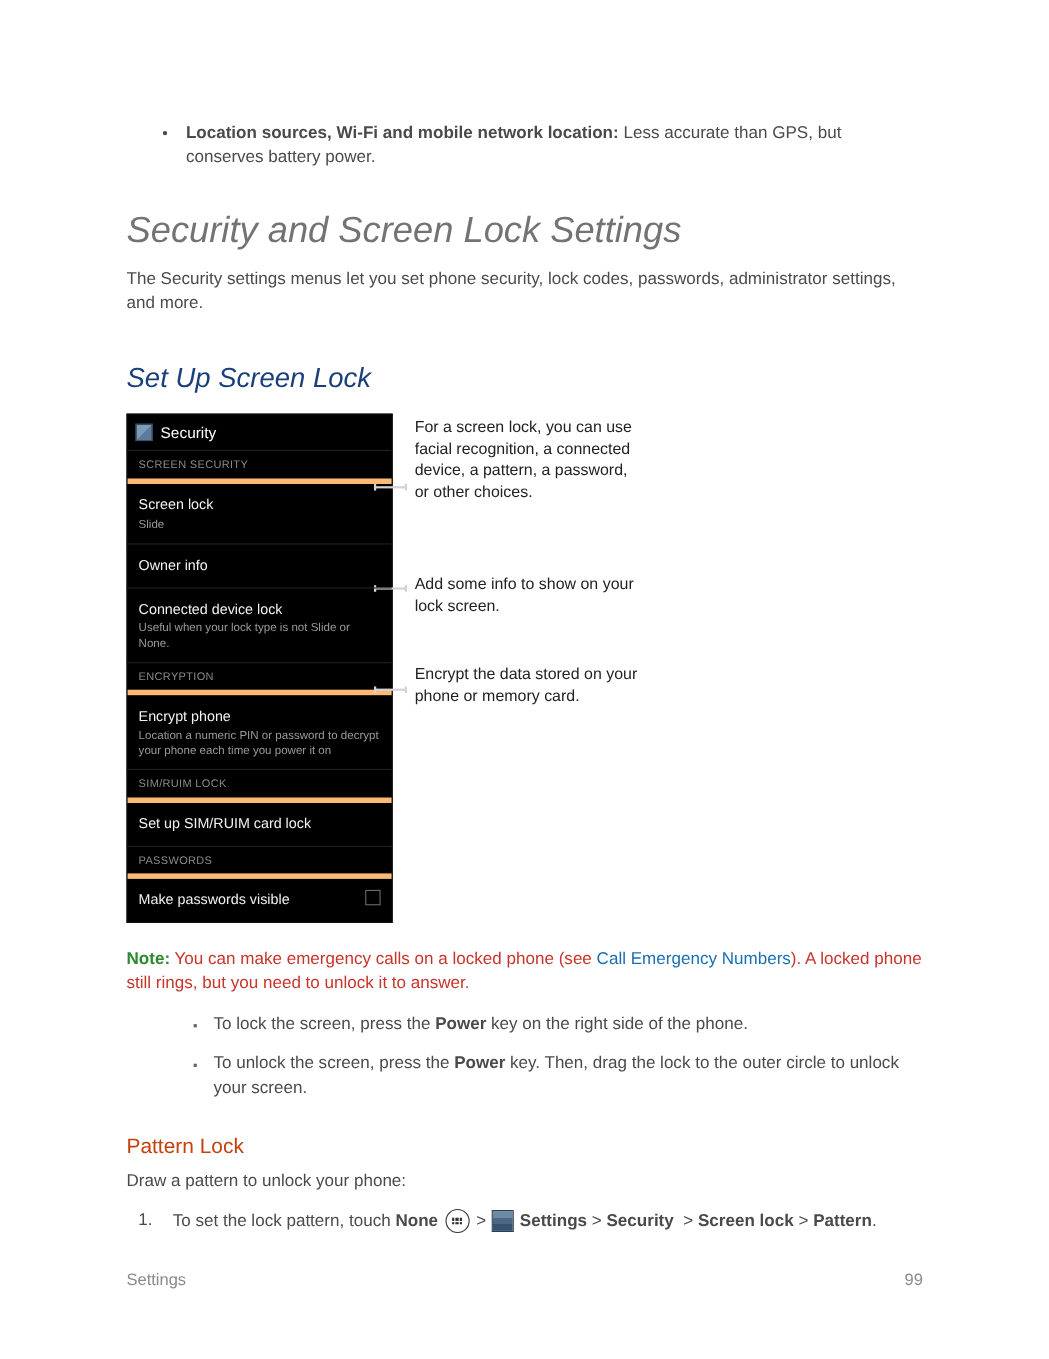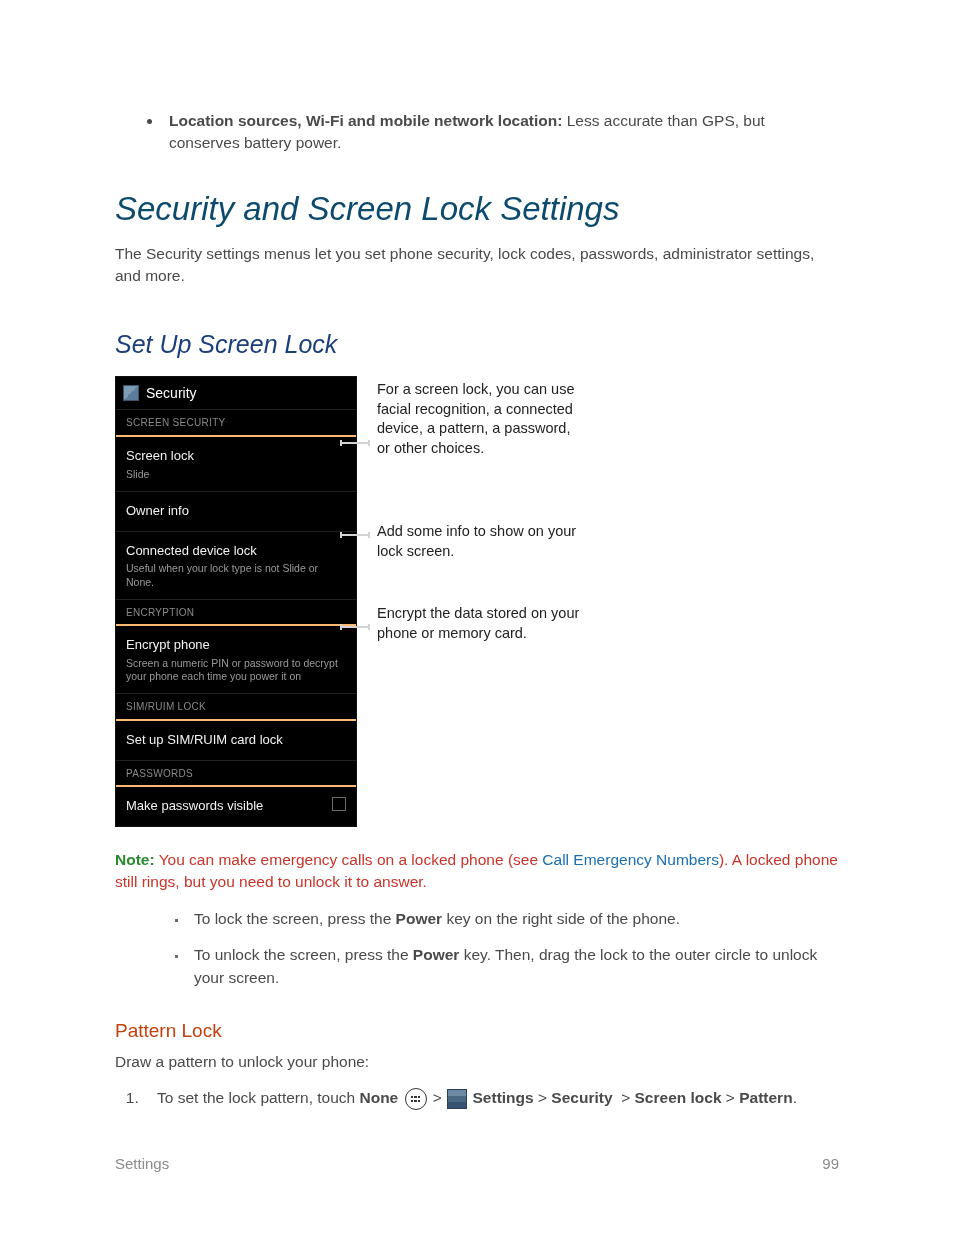--- a/index.html
+++ b/index.html
@@ -17,21 +17,21 @@
     box-sizing: border-box;
     padding: 110px 115px 50px 115px;
     position: relative;
   }
   ul.bullet { margin: 0 0 30px 0; padding-left: 48px; }
   ul.bullet li { margin-bottom: 4px; padding-left: 6px; }
   h1.section {
     font-family: Arial, Helvetica, sans-serif;
     font-style: italic;
     font-weight: 400;
-    color: #0c4a6e;
+    color: #737373;
     font-size: 33px;
     margin: 16px 0 10px 0;
   }
   h2.subsection {
     font-style: italic;
     font-weight: 400;
     color: #1a3f7a;
     font-size: 25px;
     margin: 38px 0 8px 0;
   }
@@ -73,21 +73,21 @@
     width: 14px; height: 14px;
     display: inline-block;
     background: linear-gradient(135deg,#7c9bb7 0 50%, #5b7c9a 50% 100%);
     outline: 1px solid #3a536b;
   }
   .sect {
     padding: 6px 10px 4px 10px;
     color: #8a8a8a;
     font-size: 10px;
     letter-spacing: .3px;
-    border-bottom: 2px solid #fdba74;
+    border-bottom: 5px solid #fdba74;
   }
   .row {
     padding: 10px 10px;
     border-bottom: 1px solid #222;
     position: relative;
   }
   .row .title { color: #f2f2f2; font-size: 13px; }
   .row .sub { color: #9a9a9a; font-size: 10.5px; margin-top: 2px; line-height: 1.25; }
   .row.last { border-bottom: none; }
   .checkbox {
@@ -191,21 +191,21 @@
       <div class="row">
         <div class="title">Owner info</div>
       </div>
       <div class="row">
         <div class="title">Connected device lock</div>
         <div class="sub">Useful when your lock type is not Slide or None.</div>
       </div>
       <div class="sect">ENCRYPTION</div>
       <div class="row">
         <div class="title">Encrypt phone</div>
-        <div class="sub">Screen a numeric PIN or password to decrypt your phone each time you power it on</div>
+        <div class="sub">Location a numeric PIN or password to decrypt your phone each time you power it on</div>
       </div>
       <div class="sect">SIM/RUIM LOCK</div>
       <div class="row">
         <div class="title">Set up SIM/RUIM card lock</div>
       </div>
       <div class="sect">PASSWORDS</div>
       <div class="row last">
         <div class="title">Make passwords visible</div>
         <span class="checkbox"></span>
       </div>

